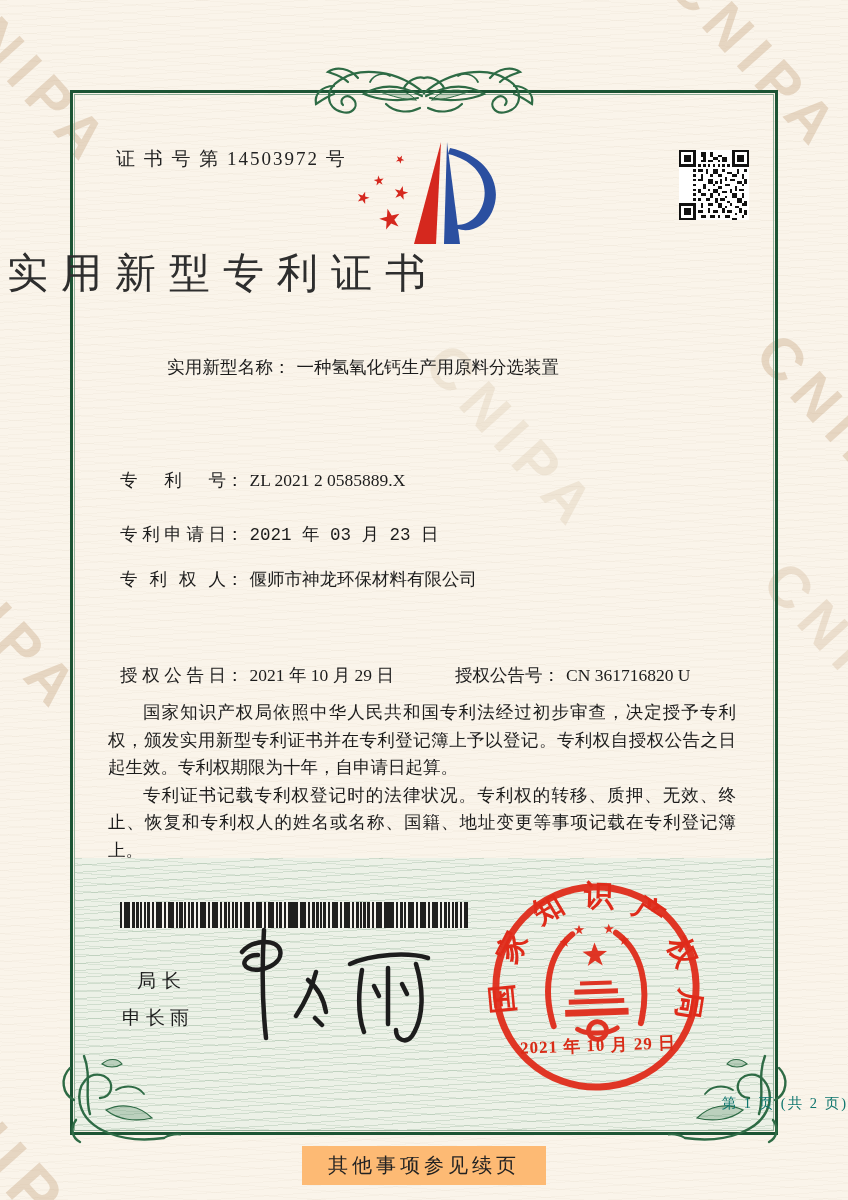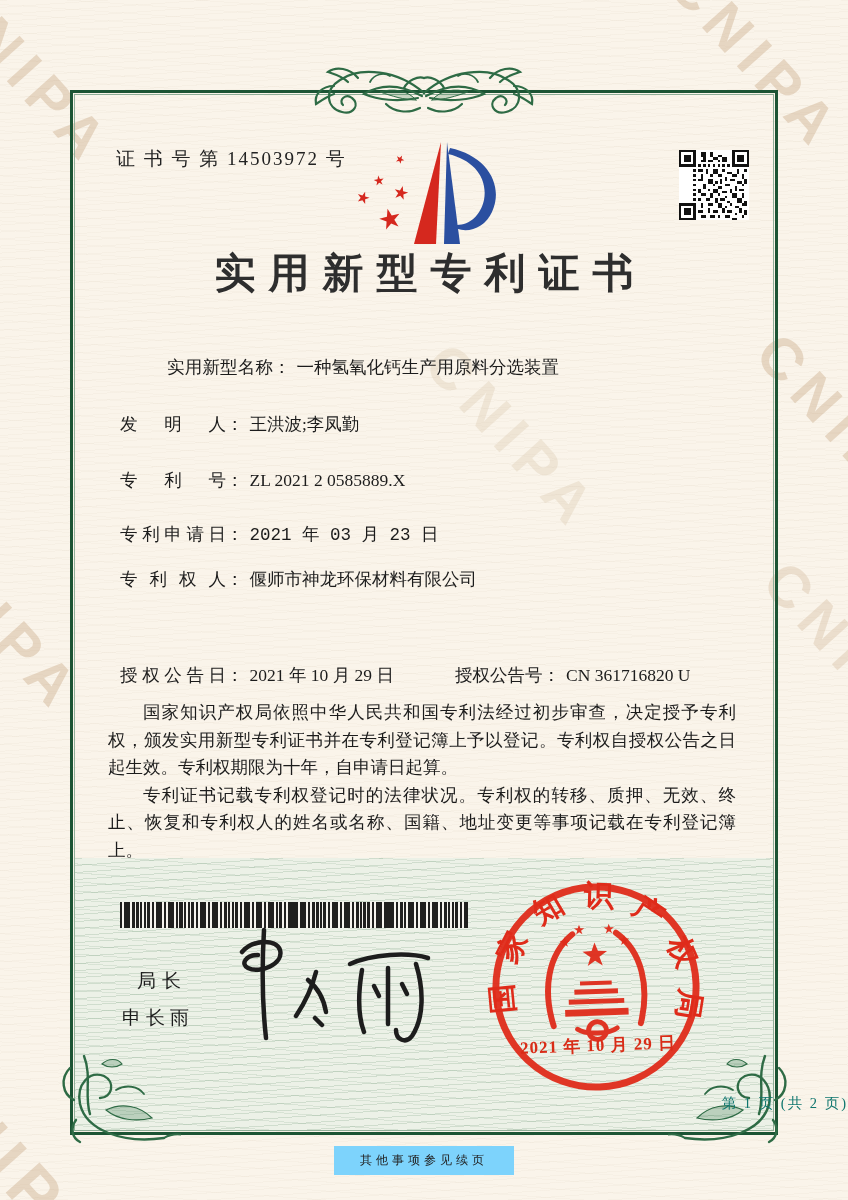--- a/index.html
+++ b/index.html
@@ -50,22 +50,22 @@
   .cert-no{
     position:absolute;left:116px;top:146px;z-index:4;
     font-size:19px;letter-spacing:2px;color:#222;
   }
   .logo{position:absolute;left:346px;top:138px;width:156px;height:116px;z-index:4;}
   .logo .star{position:absolute;color:#d5281e;line-height:1;}
   .qr{position:absolute;left:679px;top:150px;width:70px;height:70px;z-index:4;}
 
   .title{
     position:absolute;left:0;right:0;top:246px;z-index:4;
-    text-align:center;font-size:41px;font-weight:700;color:#2e2e2e;
-    letter-spacing:13px;padding-left:13px;
+    font-size:41px;font-weight:400;color:#2e2e2e;
+    letter-spacing:13px;padding-left:7px;
   }
   .field{
     position:absolute;left:120px;z-index:4;font-size:17.5px;white-space:nowrap;color:#1c1c1c;
   }
   .flabel{display:inline-block;width:106px;text-align:justify;text-align-last:justify;vertical-align:bottom;}
   .fvalue{margin-left:6px;}
   .f1{top:355px;margin-left:47px;} .f2{top:412px;} .f3{top:468px;}
   .f4{top:522px;font-family:Liberation Mono, monospace;} .f5{top:567px;} .f6{top:618px;}
   .frow{top:663px;}
   .grant-col2{position:absolute;left:335px;top:0;white-space:nowrap;}
@@ -92,21 +92,21 @@
   .seal-date{
     position:absolute;left:-6px;right:-6px;top:156px;text-align:center;
     font-size:17px;font-weight:700;color:#d92c17;letter-spacing:1px;white-space:nowrap;
   }
   .pagenum{
     position:absolute;left:0;right:0;top:1094px;z-index:4;text-align:right;
     font-size:14.5px;letter-spacing:2px;color:#0f766e;
   }
   .footnote{
     position:absolute;left:50%;top:1146px;transform:translateX(-50%);z-index:4;
-    background:#7dd3fc;padding:6px 26px;font-size:12px;letter-spacing:4px;color:#222;
+    background:#fdba74;padding:6px 26px;font-size:20px;letter-spacing:4px;color:#222;
     white-space:nowrap;
   }
 </style>
 </head>
 <body>
 
 <div class="page">
 
   <div class="paper-waves"></div>
 
@@ -202,23 +202,20 @@
       <path d="M9 22h1v2h-1z M12 22h2v1h-2z M16 22h2v2h-2z M19 23h1v1h-1z M21 22h1v1h-1z M23 23h2v1h-2z M26 22h2v1h-2z"></path>
       <path d="M8 25h2v1h-2z M12 24h1v2h-1z M14 25h2v1h-2z M18 24h1v2h-1z M20 25h2v1h-2z M23 26h1v1h-1z M25 24h1v2h-1z M27 25h1v2h-1z"></path>
       <path d="M9 27h2v1h-2z M13 27h2v1h-2z M16 27h1v1h-1z M19 27h2v1h-2z M22 28h2v1h-2z M26 27h1v1h-1z"></path>
     </g>
   </svg>
 
   <div class="title">实用新型专利证书</div>
 
   <div class="field f1">
     <span class="flabel">实用新型名称</span><span>：</span><span class="fvalue">一种氢氧化钙生产用原料分选装置</span>
-  </div>
-  <div class="field f2">
-    <span class="flabel">发明人</span><span>：</span><span class="fvalue">王洪波;李凤勤</span>
   </div>
   <div class="field f3">
     <span class="flabel">专利号</span><span>：</span><span class="fvalue">ZL 2021 2 0585889.X</span>
   </div>
   <div class="field f4">
     <span class="flabel">专利申请日</span><span>：</span><span class="fvalue">2021 年 03 月 23 日</span>
   </div>
   <div class="field f5">
     <span class="flabel">专利权人</span><span>：</span><span class="fvalue">偃师市神龙环保材料有限公司</span>
   </div>

